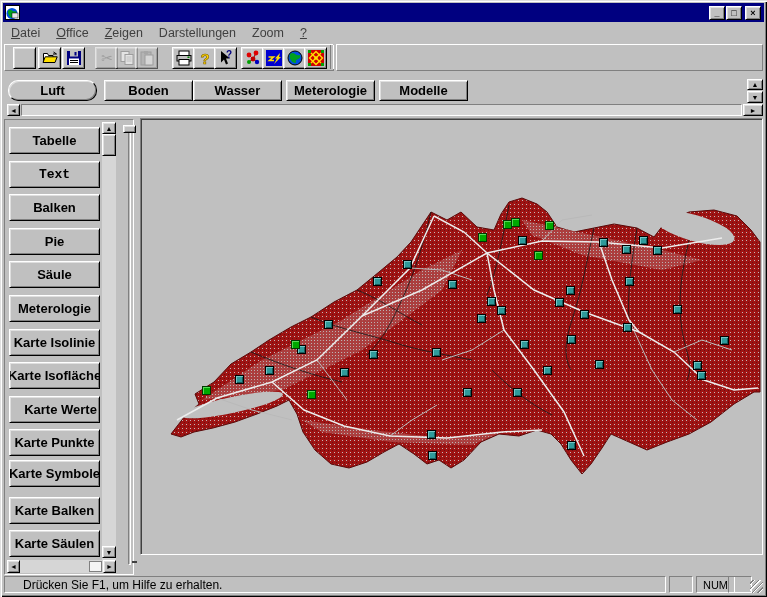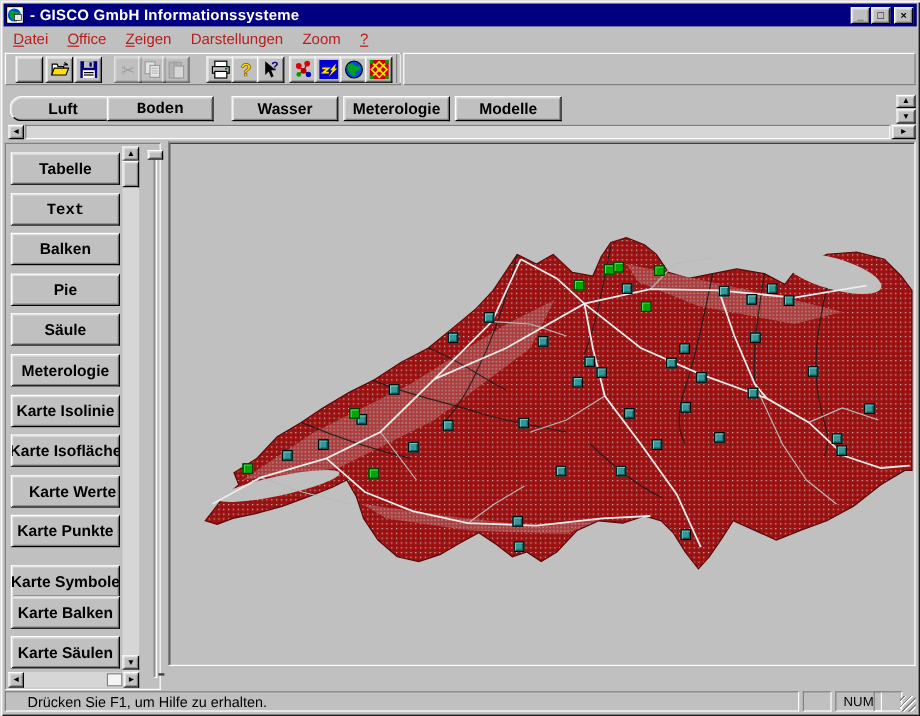--- a/index.html
+++ b/index.html
@@ -24,21 +24,21 @@
   
   #titlebar{left:3px;top:3px;width:761px;height:19px;background:#000080;display:flex;align-items:center}
   #app-icon{width:15px;height:15px;margin-left:2px;background:#fff;border:1px solid #000;box-sizing:border-box}
   #win-title{color:#fff;font-weight:bold;font-size:12.5px;margin-left:5px;letter-spacing:.2px;white-space:nowrap}
   .wbtn{width:16px;height:14px;font-size:9px;font-weight:bold;display:flex;align-items:center;justify-content:center;padding:0}
   #win-controls{position:absolute;right:3px;top:2.5px;display:flex;gap:1px}
   #close-button{margin-left:2px}
 
   
   #menubar{left:3px;top:24px;width:761px;height:18px;display:flex;align-items:center;font-size:12.5px}
-  .menu-item{padding:2px 8px;color:#b91c1c;white-space:nowrap}
+  .menu-item{padding:2px 8px;color:#404040;white-space:nowrap}
 
   
   .tb-panel{top:44px;height:27px}
   .tb-btn{position:absolute;top:2px;width:23px;height:22px;display:flex;align-items:center;justify-content:center;padding:0}
   .tb-btn svg{width:16px;height:16px;display:block}
   .tb-btn.disabled{filter:grayscale(1) opacity(.55)}
 
   
   .tab-btn{position:absolute;top:80px;width:89px;height:21px;font-weight:bold;font-size:13px;display:flex;align-items:center;justify-content:center;padding:0}
 
@@ -71,21 +71,20 @@
 <body>
 
 <div id="titlebar" class="abs">
   <div id="app-icon">
     <svg viewBox="0 0 13 13" width="13" height="13">
         <circle cx="6" cy="6.5" r="5.5" fill="#0050e0"></circle>
         <path d="M2,4 Q4,2 6,3.5 Q8,5 10,4 Q11,7 8.5,8 Q6,8.5 7,11 Q4,11 3,8.5 Q1.5,6.5 2,4" fill="#00a020"></path>
         <rect x="6" y="6" width="6" height="5" fill="#e8e8e8" stroke="#000" stroke-width=".5"></rect>
       </svg>
   </div>
-  <span id="win-title">- GISCO GmbH Informationssysteme</span>
   <div id="win-controls">
     <div class="btn wbtn">_</div>
     <div class="btn wbtn">□</div>
     <div class="btn wbtn" id="close-button">×</div>
   </div>
 </div>
 
 <div id="menubar" class="abs">
     <span class="menu-item"><u>D</u>atei</span>
     <span class="menu-item"><u>O</u>ffice</span>
@@ -211,21 +210,21 @@
           <path d="M3,3 L13,13 M13,3 L3,13" stroke="#ffe000" stroke-width="1.4"></path>
           <circle cx="8" cy="8" r="1.8" fill="#ffe000"></circle>
         </svg>
       </span>
     </div>
   </div>
 <div class="abs raised tb-panel" style="left:336px;width:427px"></div>
 
 <div id="tabbar">
     <div class="btn tab-btn abs" style="left: 8px; border-radius: 10px;">Luft</div>
-    <div class="btn tab-btn abs" style="left: 89px; font-family: Liberation Mono, monospace;">Boden</div>
+    <div class="btn tab-btn abs" style="left: 104px;">Boden</div>
     <div class="btn tab-btn abs" style="left: 193px;">Wasser</div>
     <div class="btn tab-btn abs" style="left: 286px;">Meterologie</div>
     <div class="btn tab-btn abs" style="left: 379px;">Modelle</div>
   </div>
 <div class="abs btn arrow" style="left:747px;top:79px;width:16px;height:11px">
     <span>▲</span>
   </div>
 <div class="abs btn arrow" style="left:747px;top:91px;width:16px;height:12px">
     <span>▼</span>
   </div>
@@ -243,21 +242,21 @@
       <div class="btn side-btn" style="top: 7px;">Tabelle</div>
       <div class="btn side-btn" style="top: 41px; font-family: Liberation Mono, monospace;">Text</div>
       <div class="btn side-btn" style="top: 74px;">Balken</div>
       <div class="btn side-btn" style="top: 108px;">Pie</div>
       <div class="btn side-btn" style="top: 141px;">Säule</div>
       <div class="btn side-btn" style="top: 175px;">Meterologie</div>
       <div class="btn side-btn" style="top: 209px;">Karte Isolinie</div>
       <div class="btn side-btn" style="top: 242px;">Karte Isofläche</div>
       <div class="btn side-btn" style="top: 276px; padding-left: 12px;">Karte Werte</div>
       <div class="btn side-btn" style="top: 309px;">Karte Punkte</div>
-      <div class="btn side-btn" style="top: 351px;">Karte Symbole</div>
+      <div class="btn side-btn" style="top: 340px;">Karte Symbole</div>
       <div class="btn side-btn" style="top: 377px;">Karte Balken</div>
       <div class="btn side-btn" style="top: 410px;">Karte Säulen</div>
     </div>
   <div id="side-vscroll-track" class="abs"></div>
   <div class="abs btn arrow" style="left:97px;top:2px;width:14px;height:12px">
       <span>▲</span>
     </div>
   <div class="abs btn" style="left:97px;top:14px;width:14px;height:22px"></div>
   <div class="abs btn arrow" style="left:97px;top:426px;width:14px;height:12px">
       <span>▼</span>

